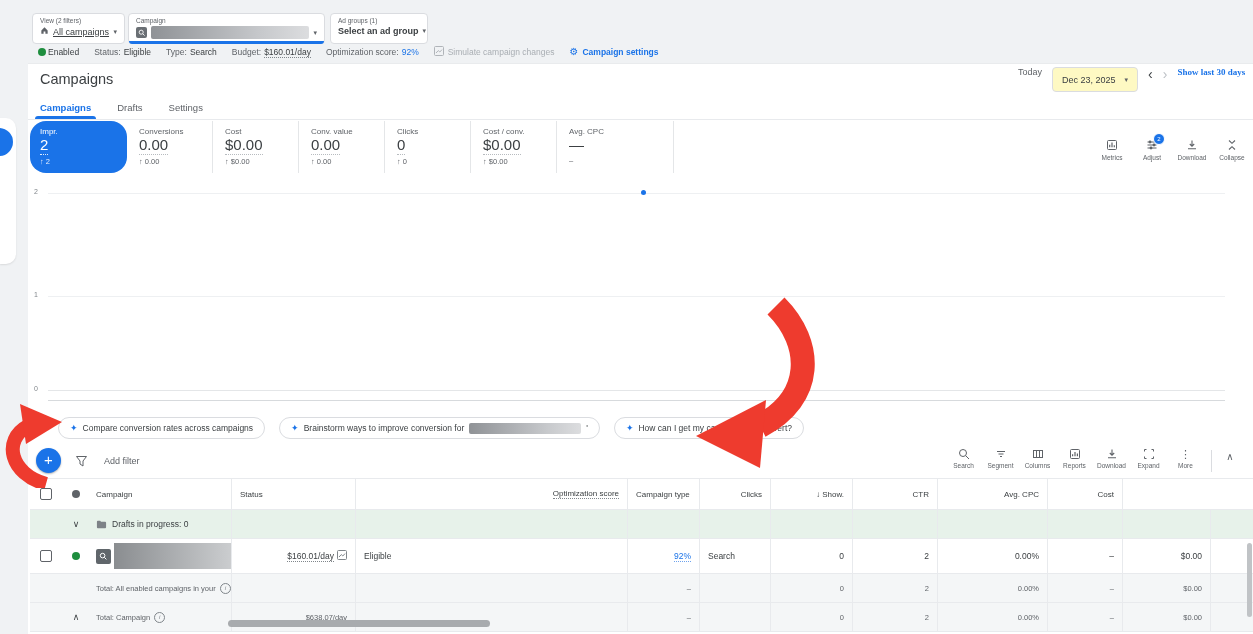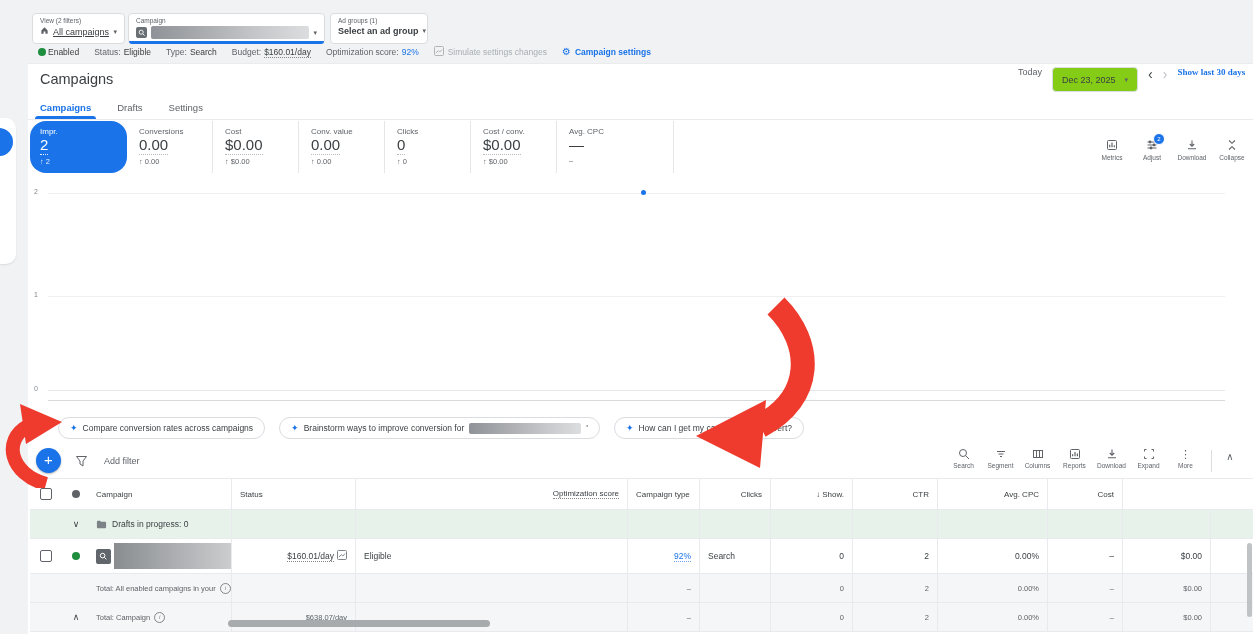--- a/index.html
+++ b/index.html
@@ -34,21 +34,21 @@
   .budget-v{border-bottom:1px dotted #80868b;}
   .opt-v{color:#1a73e8;}
   .sim{color:#a9aeb3;display:flex;gap:4px;align-items:center;}
   .cset{color:#1a73e8;font-weight:bold;display:flex;gap:4px;align-items:center;}
   .gear{font-size:10px;line-height:10px;}
   .enb{display:flex;align-items:center;gap:2px;}
   
   .page-title{position:absolute;left:40px;top:71px;font-size:14.5px;}
   .datebar{position:absolute;left:1018px;top:67px;display:flex;gap:10px;}
   .today{font-size:9px;color:#5f6368;}
-  .datebox{border:1px solid #dadce0;border-radius:4px;height:25px;display:flex;align-items:center;gap:9px;padding:0 9px;font-size:9px;background:#84cc16;box-sizing:border-box;}
+  .datebox{border:1px solid #dadce0;border-radius:4px;height:25px;display:flex;align-items:center;gap:9px;padding:0 9px;font-size:9px;background:#fef9c3;box-sizing:border-box;}
   .nav-prev{font-size:14px;color:#3c4043;line-height:14px;}
   .nav-next{font-size:14px;color:#bdc1c6;line-height:14px;}
   .show-last{font-size:9px;color:#1a73e8;font-weight:bold;font-family:Liberation Serif, serif;}
   
   .tabs{position:absolute;left:40px;top:102px;display:flex;gap:26px;font-size:9.5px;}
   .tab{color:#5f6368;position:relative;padding-bottom:6px;}
   .tab.active{color:#1a73e8;font-weight:bold;}
   .tab.active::after{content:"";position:absolute;left:-5px;right:-5px;bottom:0;height:3px;background:#1a73e8;border-radius:3px 3px 0 0;}
   .tabs-line{position:absolute;left:28px;right:0;top:119px;height:1px;background:#e8eaed;}
   
@@ -190,21 +190,21 @@
       </span>
     <span class="kv">
         <span class="k">Optimization score:</span>
         <span class="v opt-v">92%</span>
       </span>
     <span class="sim">
       <span><svg width="10" height="10" viewBox="0 0 10 10">
             <rect x="0.5" y="0.5" width="9" height="9" rx="1" stroke="#b0b4b9" fill="none"></rect>
             <path d="M2 7 L4.3 4.6 L5.8 6 L8 3.6" stroke="#b0b4b9" fill="none" stroke-width="1"></path>
           </svg></span>
-      <span>Simulate settings changes</span>
+      <span>Simulate campaign changes</span>
     </span>
     <span class="cset">
       <span class="gear">⚙</span>
       <span>Campaign settings</span>
     </span>
   </div>
 
   <div class="page-title">Campaigns</div>
   <div class="datebar">
     <span class="today">Today</span>

